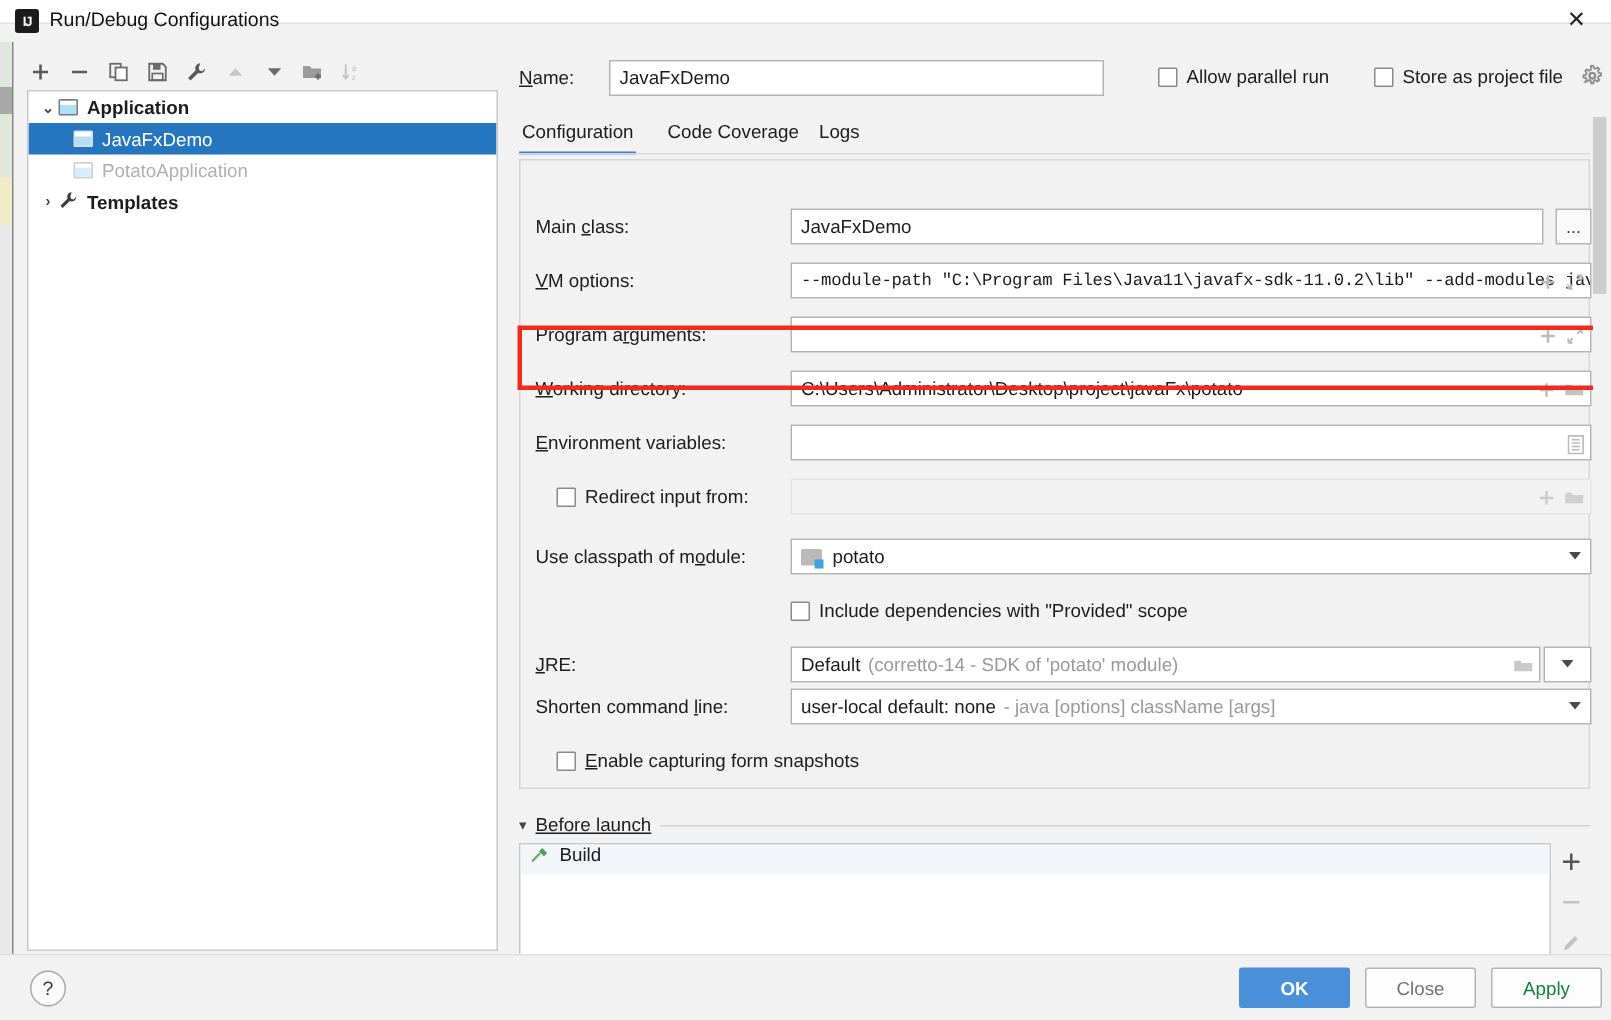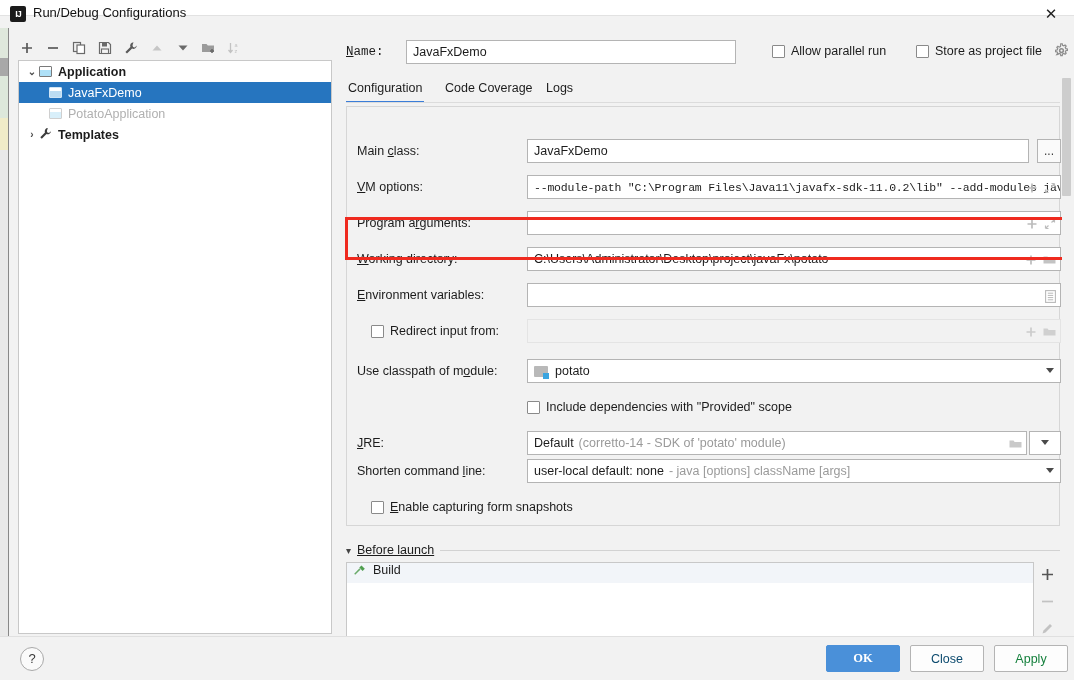--- a/index.html
+++ b/index.html
@@ -105,21 +105,21 @@
     position: absolute; left: 340px; top: 30px;
     width: 734px; height: 604px;
     background: #f2f2f2;
   }
 
   .lbl { font-size: 12.5px; color: #1c1c1c; white-space: nowrap; }
   .u { text-decoration: underline; }
 
   
   .name-row { position: absolute; left: 6px; top: 10px; width: 722px; height: 26px; }
-  .name-label { position: absolute; left: 0; top: 5px; font-family: Liberation Mono, monospace; }
+  .name-label { position: absolute; left: 0; top: 5px; }
   .name-input {
     position: absolute; left: 60px; top: 0;
     width: 330px; height: 24px;
     border: 1px solid #b4b4b4; background: #fff;
     font-family: "Liberation Sans", sans-serif; font-size: 12.5px;
     padding: 0 6px; color: #1c1c1c;
   }
   .cb {
     width: 13px; height: 13px; border: 1px solid #8a8a8a;
     background: #fff; display: inline-block; flex: none; border-radius: 1px;
@@ -227,28 +227,28 @@
   }
   .help-btn {
     position: absolute; left: 20px; top: 10px;
     width: 24px; height: 24px; border-radius: 50%;
     border: 1px solid #a9a9a9; background: #fafafa;
     font-size: 13px; line-height: 22px; text-align: center; color: #3a3a3a;
   }
   .btn {
     position: absolute; top: 8px; height: 27px;
     border: 1px solid #b4b4b4; background: #fdfdfd;
-    font-size: 12.5px; color: #0c4a6e;
+    font-size: 12.5px; color: #737373;
     display: flex; align-items: center; justify-content: center;
     border-radius: 2px;
   }
   .btn.primary {
     background: #4a90d9; border-color: #4a90d9; color: #fff; font-weight: bold;
   }
-  #ok-button  { left: 826px; width: 74px; font-family: Liberation Serif, serif; }
+  #ok-button  { left: 826px; width: 74px; }
   #close-button { left: 910px; width: 74px; }
   #apply-button { left: 994px; width: 74px; color: #15803d; }
 </style>
 </head>
 <body>
 
 <div id="app">
 
   <div class="edge-strip"></div>
   <div class="edge-line"></div>

